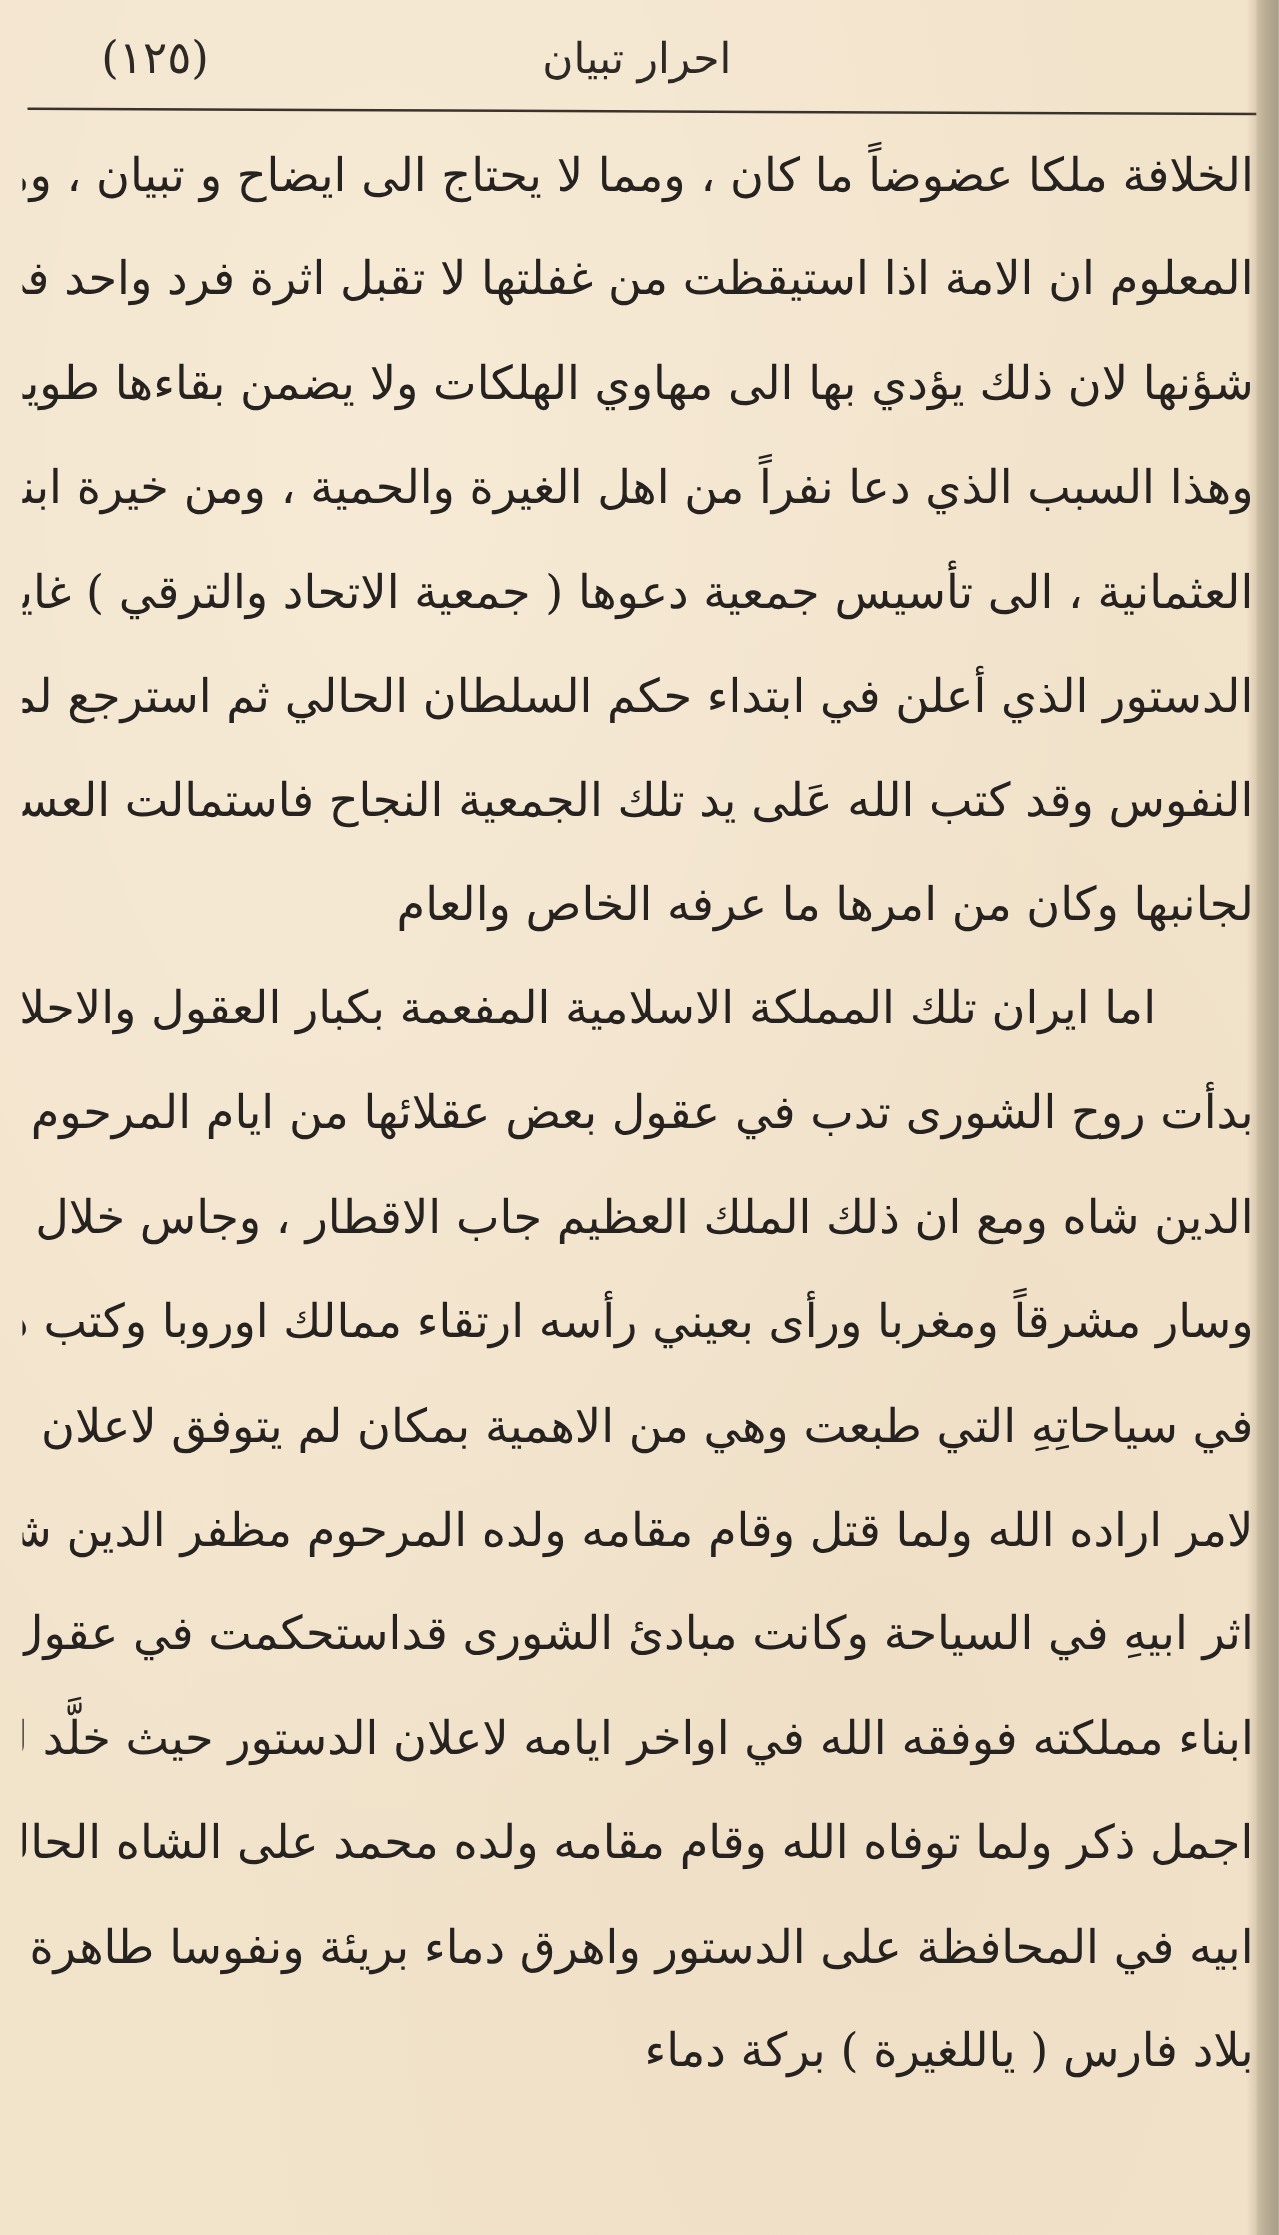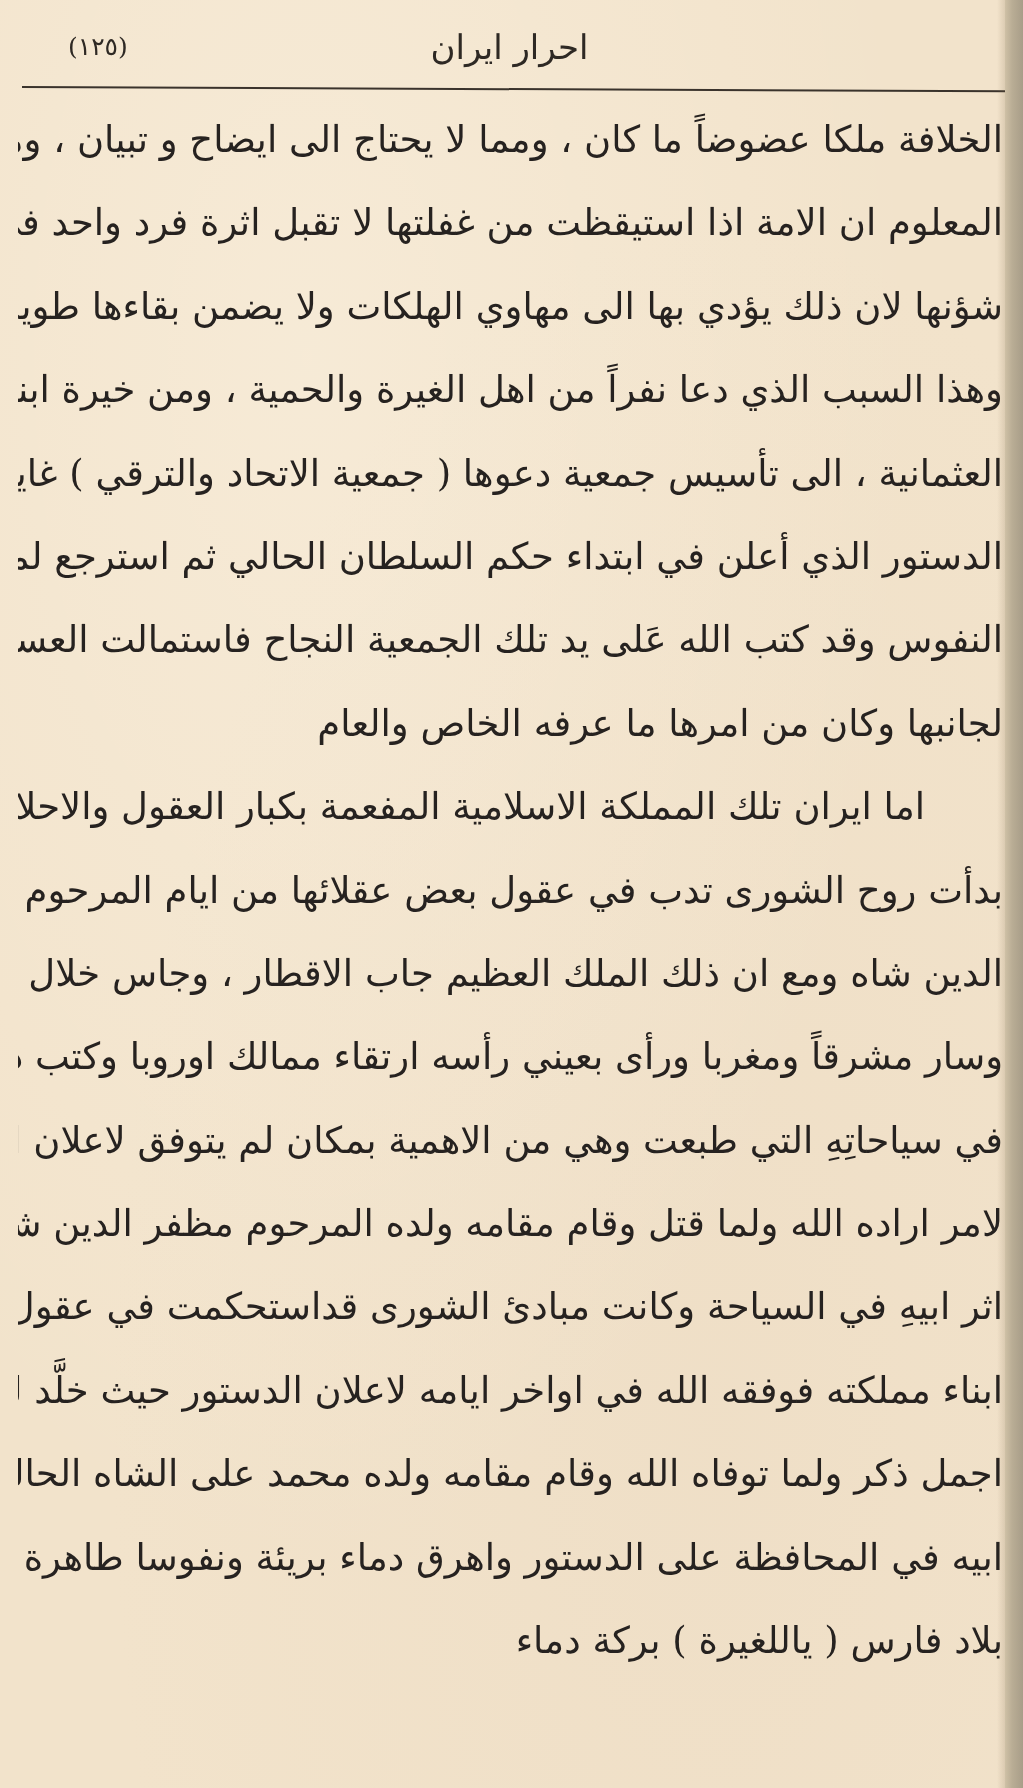--- a/index.html
+++ b/index.html
@@ -54,23 +54,23 @@
       left: 0;
       right: 0;
       text-align: center;
       top: 0;
       font-size: 34px;
       line-height: 50px;
       color: #2e2924;
     }
     .page-number {
       position: absolute;
-      left: 46px;
+      left: 59px;
       top: 0;
-      font-size: 25px;
+      font-size: 36px;
       line-height: 50px;
       direction: rtl;
       letter-spacing: 2px;
       color: #2e2924;
     }
     .rule {
       position: absolute;
       left: 22px;
       top: 86px;
       width: 985px;
@@ -104,21 +104,21 @@
     .line.indent {
       padding-right: 78px;
     }
   </style>
 </head>
 <body>
 
 <div class="page">
 
   <div class="running-head">
-    <div class="running-title">احرار ايران</div>
+    <div class="running-title">احرار تبيان</div>
     <div class="page-number">(١٢٥)</div>
   </div>
 
   <div class="rule"></div>
 
   <div class="body-text">
     <span class="line">الخلافة ملكا عضوضاً ما كان ، ومما لا يحتاج الى ايضاح و تبيان ، ومن</span>
     <span class="line">المعلوم ان الامة اذا استيقظت من غفلتها لا تقبل اثرة فرد واحد في جميع</span>
     <span class="line">شؤنها لان ذلك يؤدي بها الى مهاوي الهلكات ولا يضمن بقاءها طويلا</span>
     <span class="line">وهذا السبب الذي دعا نفراً من اهل الغيرة والحمية ، ومن خيرة ابناء المملكة</span>

